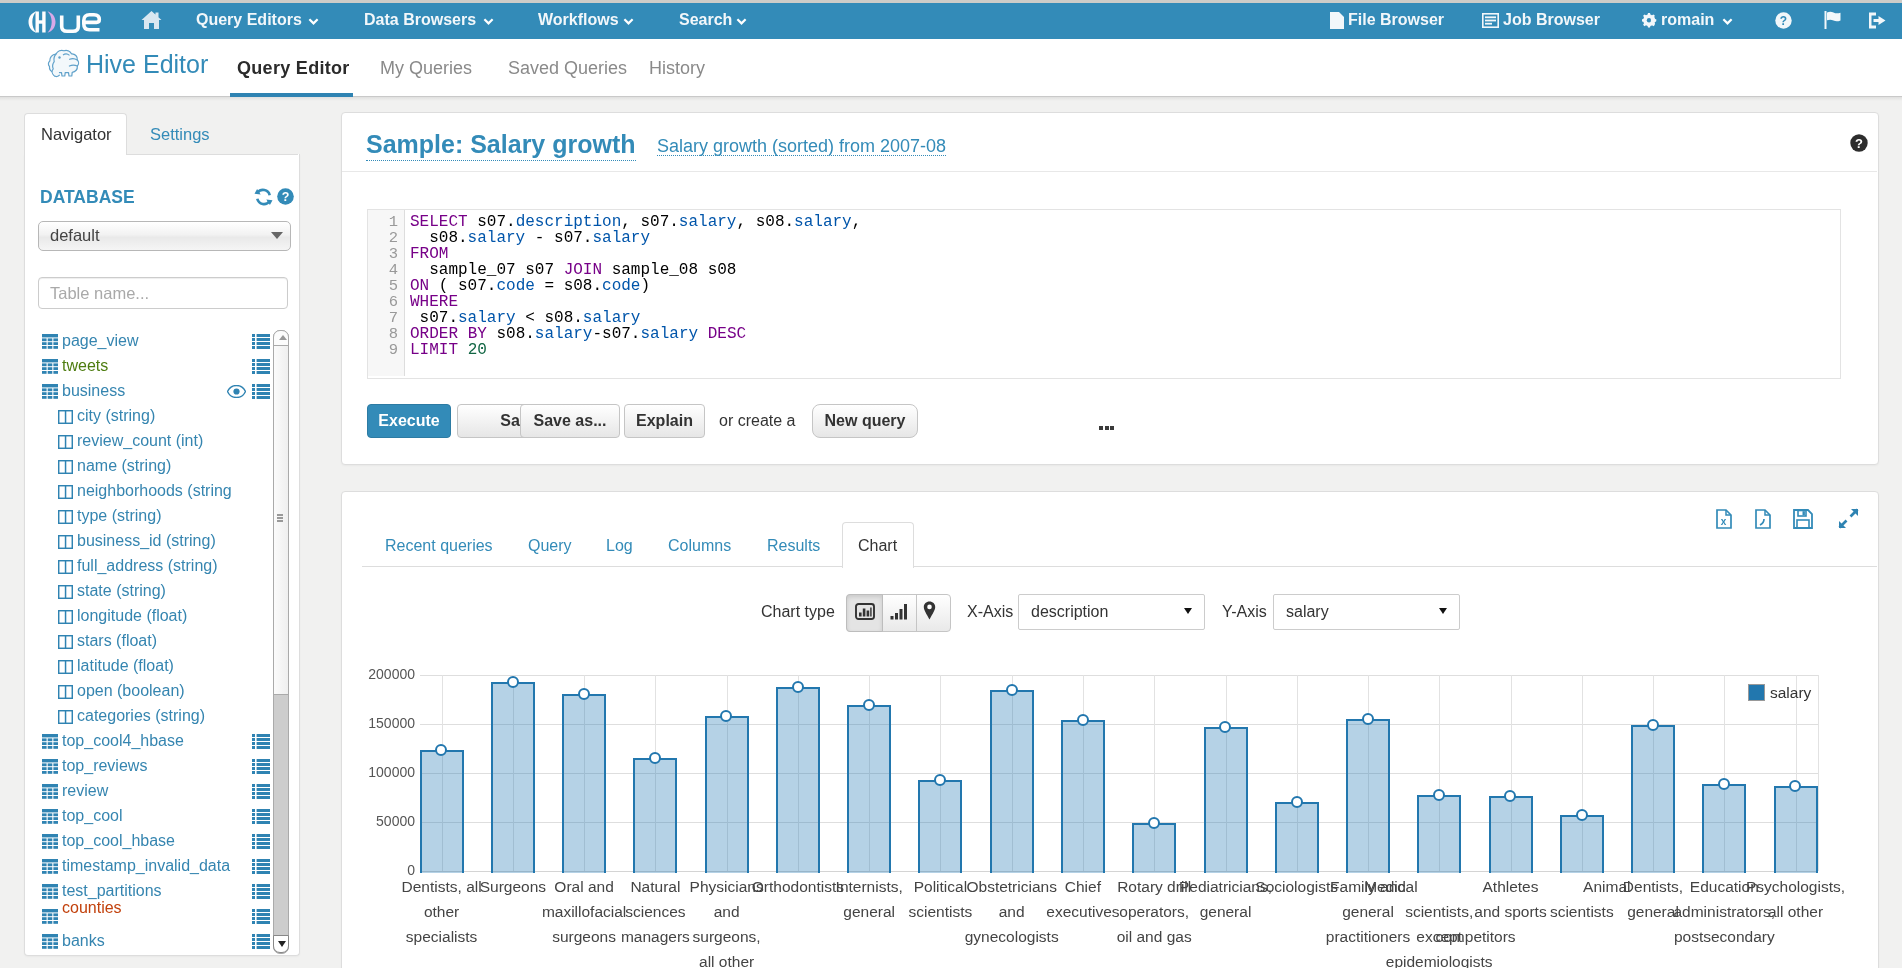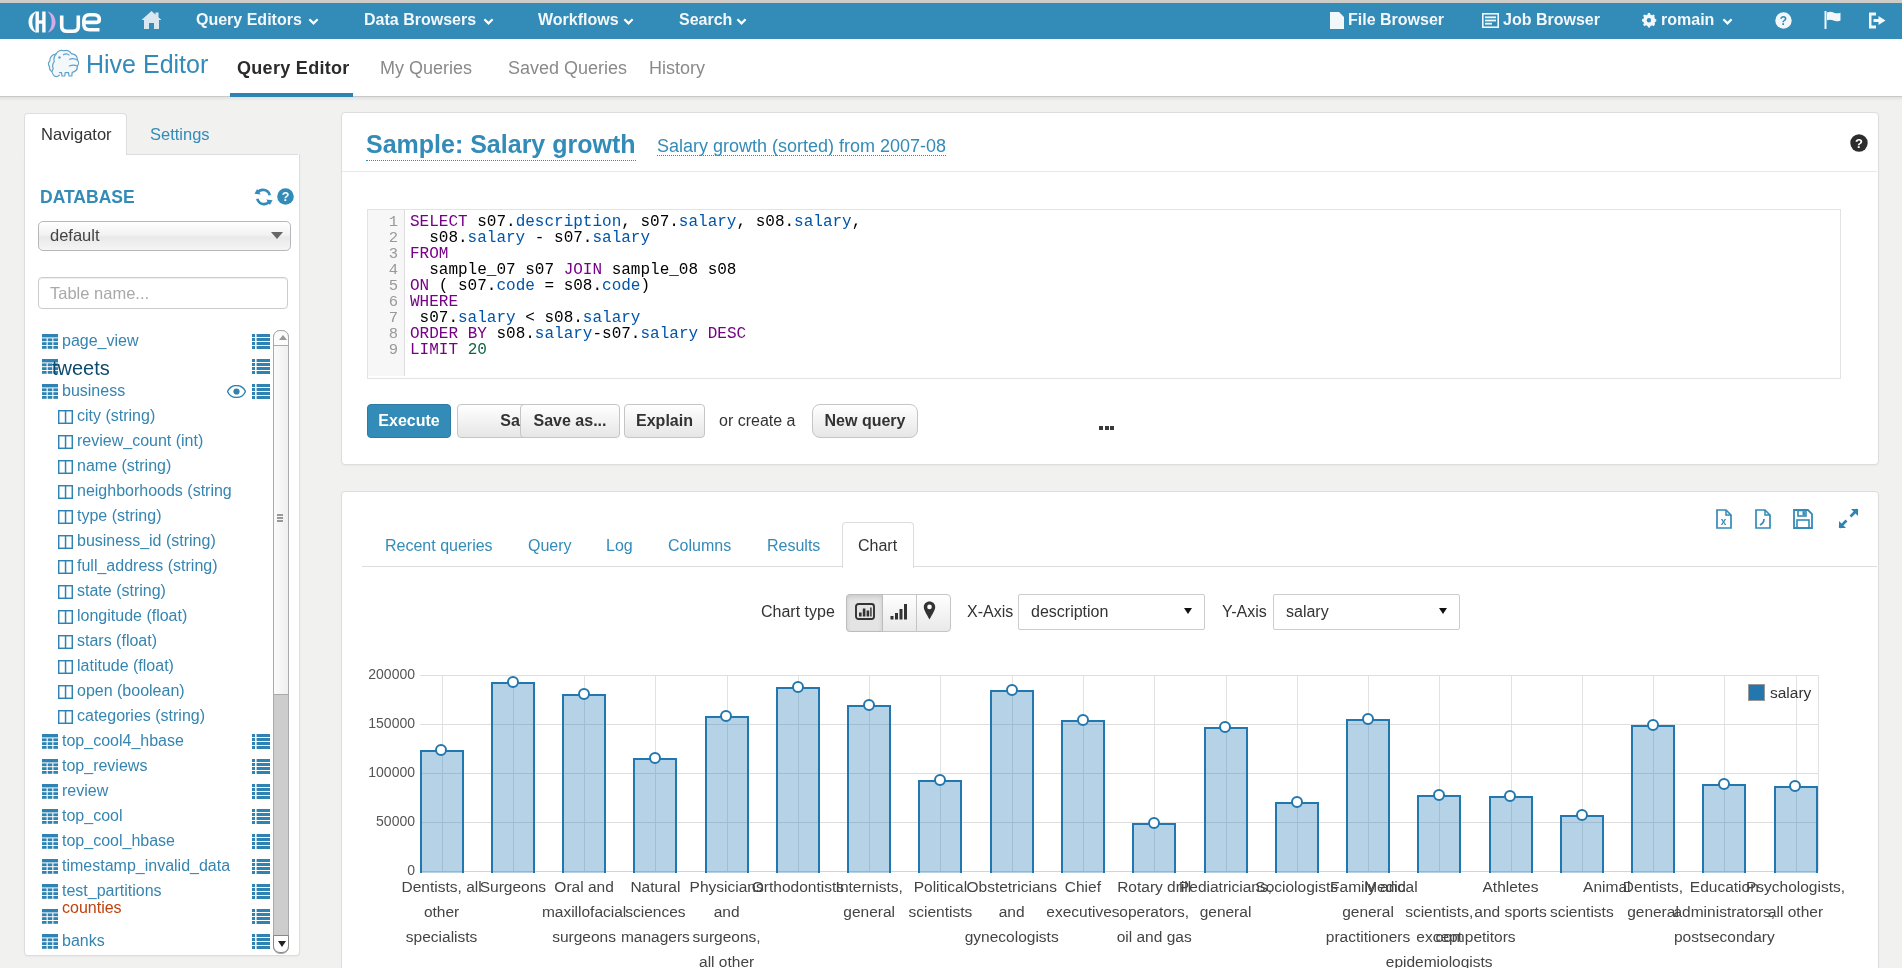--- a/index.html
+++ b/index.html
@@ -155,21 +155,21 @@
         <rect x="5.7" y="4.4" width="4.6" height="2.8"></rect>
         <rect x="11.4" y="4.4" width="4.6" height="2.8"></rect>
 <rect x="0" y="8.2" width="4.6" height="2.8"></rect>
         <rect x="5.7" y="8.2" width="4.6" height="2.8"></rect>
         <rect x="11.4" y="8.2" width="4.6" height="2.8"></rect>
 <rect x="0" y="12" width="4.6" height="2.8"></rect>
         <rect x="5.7" y="12" width="4.6" height="2.8"></rect>
         <rect x="11.4" y="12" width="4.6" height="2.8"></rect>
       </g>
     </svg>
-<div class="abs" style="left:28px;top:27px;font-size:20px;color:#0c4a6e;">tweets</div>
+<div class="abs" style="left:38px;top:27px;font-size:16px;color:#4d7c0f;">tweets</div>
 <svg class="abs" style="left:228px;top:29px;" width="18" height="15" viewBox="0 0 18 15">
       <g fill="#2f83b2">
         <rect x="0" y="0" width="3" height="3"></rect>
         <rect x="4.6" y="0" width="13.4" height="3"></rect>
         <rect x="0" y="4" width="3" height="3"></rect>
         <rect x="4.6" y="4" width="13.4" height="3"></rect>
         <rect x="0" y="8" width="3" height="3"></rect>
         <rect x="4.6" y="8" width="13.4" height="3"></rect>
         <rect x="0" y="12" width="3" height="3"></rect>
         <rect x="4.6" y="12" width="13.4" height="3"></rect>

